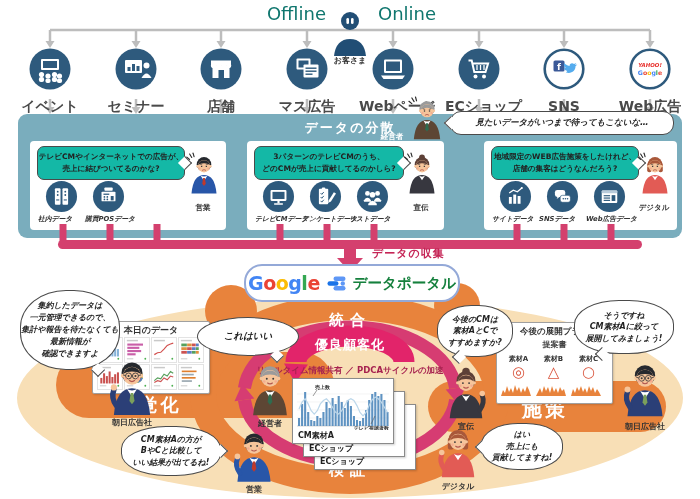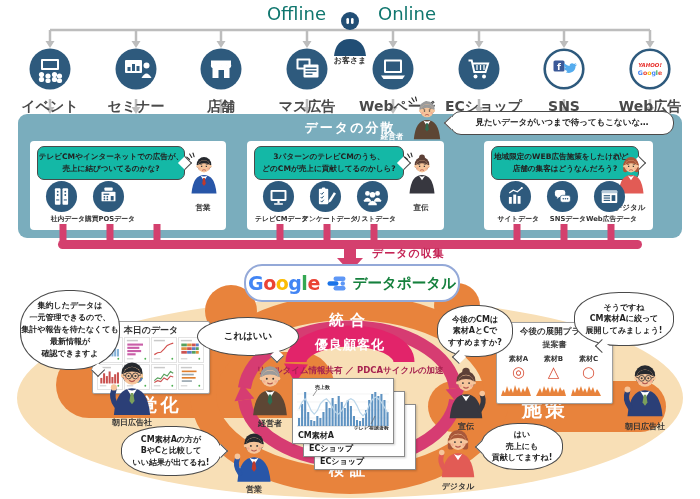--- a/index.html
+++ b/index.html
@@ -14,24 +14,24 @@
   .chan .clabel{display:block;margin-top:8px;font-size:14px;font-weight:bold;color:#4a4a4a;white-space:nowrap;}
   .tealbox{position:absolute;left:18px;top:114px;width:664px;height:124px;background:#7aadbd;border-radius:9px;}
   .tealtitle{position:absolute;left:0;right:0;top:5px;text-align:center;font-size:13px;font-weight:bold;color:#fff;letter-spacing:2px;}
   .gbox{position:absolute;top:141px;height:89px;background:#fff;border-radius:4px;}
   .gbubble{position:absolute;left:7px;top:5px;background:#14b8a6;border:1.2px solid #4a4a4a;border-radius:7px;
     font-size:7.6px;font-weight:bold;line-height:1.55;display:flex;align-items:center;justify-content:center;
     text-align:left;white-space:pre-line;}
   .gperson{position:absolute;right:2px;top:4px;width:40px;height:58px;}
   .gplabel{position:absolute;right:0;top:62px;width:46px;text-align:center;font-size:7.5px;font-weight:bold;color:#333;}
   .ditems{position:absolute;left:8px;top:39px;display:flex;}
-  .ditem{width:47px;text-align:right;}
+  .ditem{width:47px;text-align:left;font-style:italic;}
   .dicon{display:block;width:33px;height:33px;margin:0 auto;}
   .dlabel{display:block;margin-top:1px;font-size:6.8px;font-weight:bold;color:#333;white-space:nowrap;}
-  .bub{position:absolute;background:#fff;border:1.3px solid #4a4a4a;}
+  .bub{position:absolute;background:#fff;border:1.3px solid #4a4a4a;font-style:italic;}
   .btxt{position:absolute;inset:0;display:flex;align-items:center;justify-content:center;text-align:center;
     white-space:pre-line;font-weight:bold;color:#222;}
   .tail{position:absolute;width:9px;height:9px;background:#fff;}
   .t-r{right:-5.5px;top:50%;margin-top:-5px;transform:rotate(45deg);border-right:1.3px solid #4a4a4a;border-top:1.3px solid #4a4a4a;}
   .t-l{left:-5.5px;top:50%;margin-top:-5px;transform:rotate(45deg);border-left:1.3px solid #4a4a4a;border-bottom:1.3px solid #4a4a4a;}
   .t-br{bottom:-5.5px;right:16%;transform:rotate(45deg);border-right:1.3px solid #4a4a4a;border-bottom:1.3px solid #4a4a4a;}
   .t-bl{bottom:-5.5px;left:22%;transform:rotate(45deg);border-left:1.3px solid #4a4a4a;border-bottom:1.3px solid #4a4a4a;}
   .collect-label{position:absolute;left:372px;top:246px;font-size:11px;font-weight:bold;color:#c52556;letter-spacing:1px;}
   .logo{position:absolute;left:244px;top:264px;width:212px;height:34px;background:#fff;border:2px solid #94a9d8;
     border-radius:18px;display:flex;align-items:center;justify-content:center;gap:7px;}
@@ -369,21 +369,21 @@
                 <circle cx="17" cy="15.2" r="2.9"></circle>
                 <path d="M12.6,24.4 q4.4,-6 8.8,0 l0,1.6 h-8.8 z"></path>
               </g>
             </svg>
           </span>
         <span class="dlabel">リストデータ</span>
         </div>
     </div>
   </div>
 
-  <div class="gbox" style="left:484px;width:169px">
+  <div class="gbox" style="left:484px;width:193px">
     <div class="gbubble" style="width:146px;height:32px">
       <span class="btxt" style="font-size:7.6px">地域限定のWEB広告施策をしたけれど、
 店舗の集客はどうなんだろう?</span>
       <span class="tail t-r"></span></div>
     <div class="gperson">
         <svg viewBox="0 0 64 70" width="100%" height="100%">
           <circle cx="32" cy="19.5" r="11.6" fill="#a9583a"></circle>
           <rect x="19.5" y="17" width="7" height="15" rx="3.2" fill="#a9583a"></rect>
           <rect x="37.5" y="17" width="7" height="15" rx="3.2" fill="#a9583a"></rect>
           <circle cx="21.8" cy="22.5" r="2.1" fill="#f6c59b"></circle>
@@ -871,21 +871,21 @@
     <span class="tail t-br"></span>
     </div>
 
   <div class="bub" style="left:437px;top:305px;width:74px;height:50px;border-radius:45%">
     <span class="btxt" style="font-size:8px;line-height:1.45">今後のCMは
 素材AとCで
 すすめますか?</span>
     <span class="tail t-bl"></span>
     </div>
 
-  <div class="bub" style="left:574px;top:292px;width:98px;height:52px;border-radius:45%">
+  <div class="bub" style="left:574px;top:300px;width:98px;height:52px;border-radius:45%">
     <span class="btxt" style="font-size:8px;line-height:1.45">そうですね
 CM素材Aに絞って
 展開してみましょう!</span>
     <span class="tail t-bl"></span>
     </div>
 
   <div class="bub" style="left:121px;top:426px;width:98px;height:48px;border-radius:45%">
     <span class="btxt" style="font-size:8px;line-height:1.45">CM素材Aの方が
 BやCと比較して
 いい結果が出てるね!</span>

